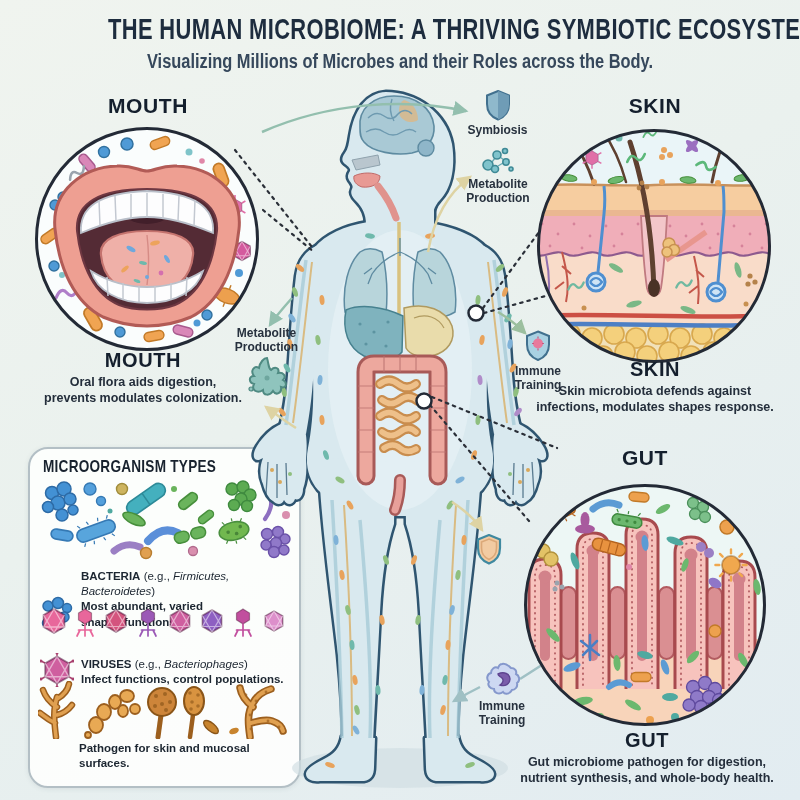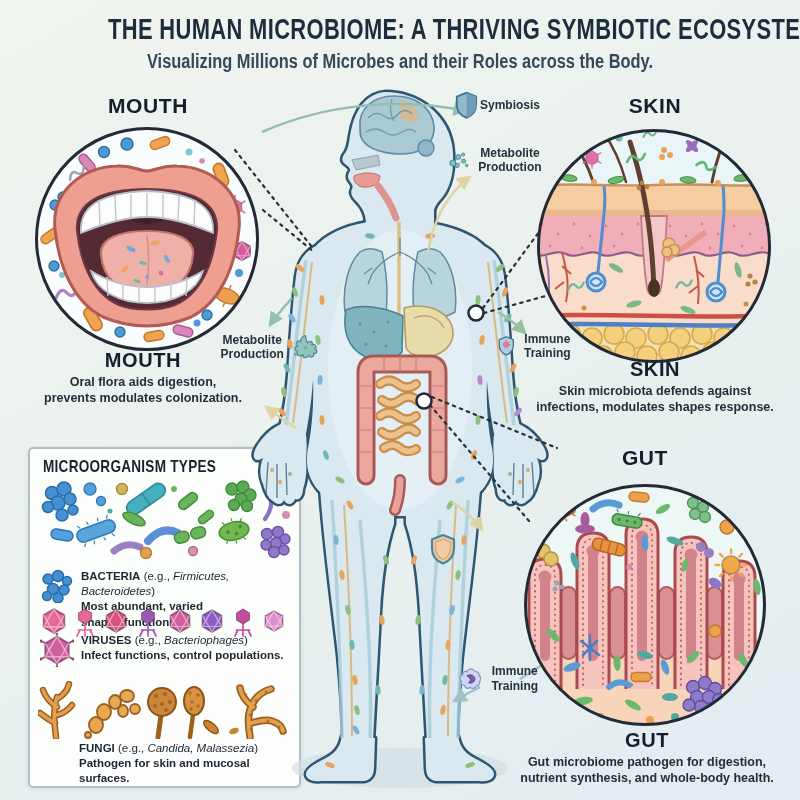--- a/index.html
+++ b/index.html
@@ -13,29 +13,29 @@
   .subtitle{position:absolute;left:0;top:50px;width:800px;text-align:center;
     font-size:20px;font-weight:600;color:#36485c;transform:scaleX(.82);
     white-space:nowrap;z-index:6}
   .chead{position:absolute;text-align:center;font-size:21px;font-weight:800;
     color:#141f2d;letter-spacing:.6px;z-index:6}
   .circle{position:absolute;border-radius:50%;z-index:5}
   .circle svg{display:block}
   .capbox{position:absolute;text-align:center;color:#242e3b;z-index:6}
   .capbox .ct{font-size:20px;font-weight:800;color:#141f2d;letter-spacing:.6px}
   .capbox .cc{font-size:12.5px;font-weight:700;line-height:1.3;margin-top:2px}
-  .lbl{position:absolute;display:flex;align-items:center;gap:2px;z-index:6}
+  .lbl{position:absolute;display:flex;flex-direction:column;align-items:center;gap:2px;z-index:6}
   .lbl .tx{font-size:12px;font-weight:700;color:#27313e;text-align:center;line-height:1.18}
   .legendbox{position:absolute;left:28px;top:447px;width:269px;height:337px;
-    background:rgba(253,254,253,.94);border:2px solid #b3bfc5;border-radius:5px;
+    background:rgba(253,254,253,.94);border:2px solid #b3bfc5;border-radius:20px;
     box-shadow:0 1px 5px rgba(60,80,90,.10);z-index:2}
   .lg-h{position:absolute;left:13px;top:8px;font-size:17px;font-weight:800;color:#18222e;
     letter-spacing:.3px;transform:scaleX(.8);transform-origin:left center;white-space:nowrap}
   .lg-art{position:absolute;left:8px}
-  .ent{position:absolute;left:10px;display:flex;gap:7px;align-items:flex-start}
+  .ent{position:absolute;left:10px;display:flex;gap:7px;align-items:flex-end}
   .ent .etx{width:208px;font-size:11.5px;color:#1c2631;line-height:1.32}
   .ent .etx b{font-weight:800}
   .ent .etx i{font-style:italic}
   .ent .etx .desc{font-weight:700}
 </style>
 </head>
 <body>
 
 <div class="canvas">
 
@@ -869,21 +869,21 @@
       <use href="#ico" transform="translate(16,16) scale(1.2)" color="#e8679b"></use>
       <use href="#phg" transform="translate(47,12)" color="#e8679b"></use>
       <use href="#ico" transform="translate(78,16) scale(1.1)" color="#d4547e"></use>
       <use href="#phg" transform="translate(110,12)" color="#9b59b6"></use>
       <use href="#ico" transform="translate(142,16) scale(1.1)" color="#cf5f9f"></use>
       <use href="#ico" transform="translate(174,16) scale(1.1)" color="#8e5fc2"></use>
       <use href="#phg" transform="translate(205,12)" color="#c14f9e"></use>
       <use href="#ico" transform="translate(236,16)" color="#dd8fcb"></use>
     </svg>
 
-    <div class="ent" style="top:184px">
+    <div class="ent" style="top:204px">
       <svg width="34" height="34" viewBox="0 0 34 34">
         <g stroke="#a8406e" stroke-width="1.4">
             <line x1="17" y1="4" x2="17" y2="0"></line>
             <line x1="17" y1="30" x2="17" y2="34"></line>
             <line x1="5" y1="10" x2="1" y2="8"></line>
             <line x1="29" y1="10" x2="33" y2="8"></line>
             <line x1="5" y1="24" x2="1" y2="26"></line>
             <line x1="29" y1="24" x2="33" y2="26"></line>
           </g>
         <g fill="#a8406e">
@@ -951,21 +951,20 @@
             <circle cx="208" cy="14" r="1.4"></circle>
             <circle cx="230" cy="40" r="1.4"></circle>
             <circle cx="241" cy="46" r="1.4"></circle>
           </g>
         <ellipse transform="translate(196,50) rotate(-20)" rx="5" ry="3" fill="#c8842e" stroke="none"></ellipse>
       </g>
     </svg>
 
     <div class="ent" style="top:292px;left:49px">
       <div class="etx">
-        <div><b>FUNGI</b> <span>(e.g., </span><i>Candida, Malassezia</i><span>)</span></div>
         <div class="desc">Pathogen for skin and mucosal surfaces.</div>
       </div>
     </div>
   </div>
 
   <h1 class="title">THE HUMAN MICROBIOME: A THRIVING SYMBIOTIC ECOSYSTEM</h1>
   <div class="subtitle">Visualizing Millions of Microbes and their Roles across the Body.</div>
 
 </div>
 

